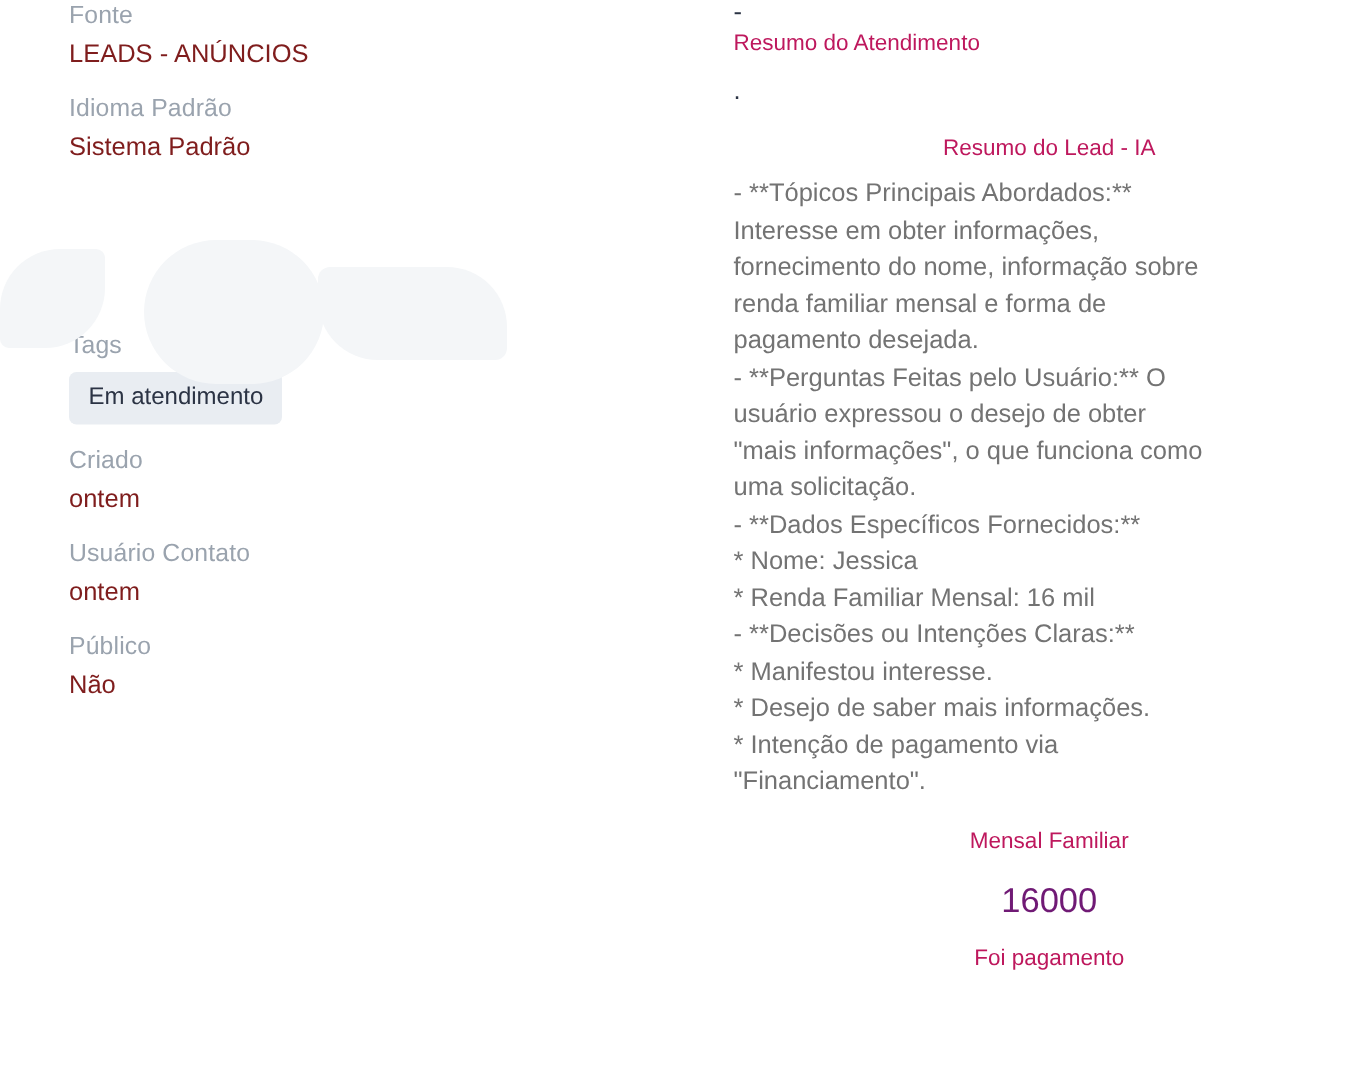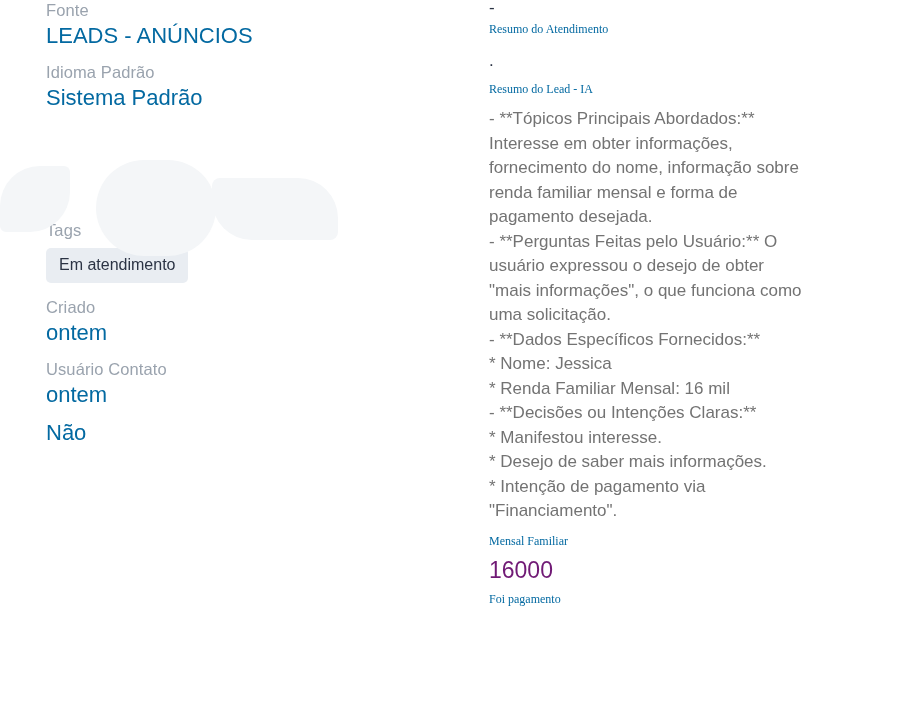--- a/index.html
+++ b/index.html
@@ -35,22 +35,22 @@
     box-sizing: border-box;
   }
   .field-label {
     color: #9aa3ae;
     font-size: 16.5px;
     line-height: 21px;
     letter-spacing: 0.1px;
     margin: 0;
   }
   .field-value {
-    color: #0369a1;
-    font-size: 22px;
+    color: #7f1d1d;
+    font-size: 17px;
     line-height: 24px;
     margin: 3px 0 0 0;
   }
   .left-col .field-block {
     margin-bottom: 14px;
   }
   .spacer-block {
     height: 96px;
   }
   .tag-chip {
@@ -77,25 +77,24 @@
     position: absolute;
     background: #f4f6f8;
     border-radius: 14px;
   }
   .wm-a { left: 0px;   top: 6px;  width: 70px;  height: 66px; border-radius: 40px 6px 40px 6px;}
   .wm-b { left: 96px;  top: 0px;  width: 120px; height: 96px; border-radius: 50px;}
   .wm-c { left: 212px; top: 18px; width: 126px; height: 62px; border-radius: 8px 40px 8px 40px;}
 
   
   .r-label {
-    color: #0369a1;
-    font-size: 12px;
+    color: #be185d;
+    font-size: 15px;
     line-height: 22px;
     margin: 0;
-    font-family: Liberation Serif, serif;
   }
   .r-value {
     color: #701a75;
     font-size: 23px;
     line-height: 24px;
     margin: 0;
   }
   .r-dash {
     color: #2b3344;
     font-size: 17px;
@@ -109,21 +108,21 @@
     margin: 6px 0 0 0;
   }
   .ai-summary {
     color: #737373;
     font-size: 17px;
     line-height: 24.5px;
     margin: 7px 0 0 0;
     white-space: pre-wrap;
     max-width: 400px;
   }
-  .mt6 { margin-top: 6px; }
+  .mt6 { margin-top: 16px; text-align: center; }
   .mt10 { margin-top: 10px; }
 </style>
 </head>
 <body>
 
 <div class="page">
 
   <div class="left-col">
 
     <div class="field-block">
@@ -153,20 +152,21 @@
       <div class="field-label">Criado</div>
       <div class="field-value">ontem</div>
     </div>
 
     <div class="field-block">
       <div class="field-label">Usuário Contato</div>
       <div class="field-value">ontem</div>
     </div>
 
     <div class="field-block">
+      <div class="field-label">Público</div>
       <div class="field-value">Não</div>
     </div>
 
   </div>
 
   <div class="right-col">
 
     <div class="r-dash">-</div>
 
     <div class="r-label">Resumo do Atendimento</div>

